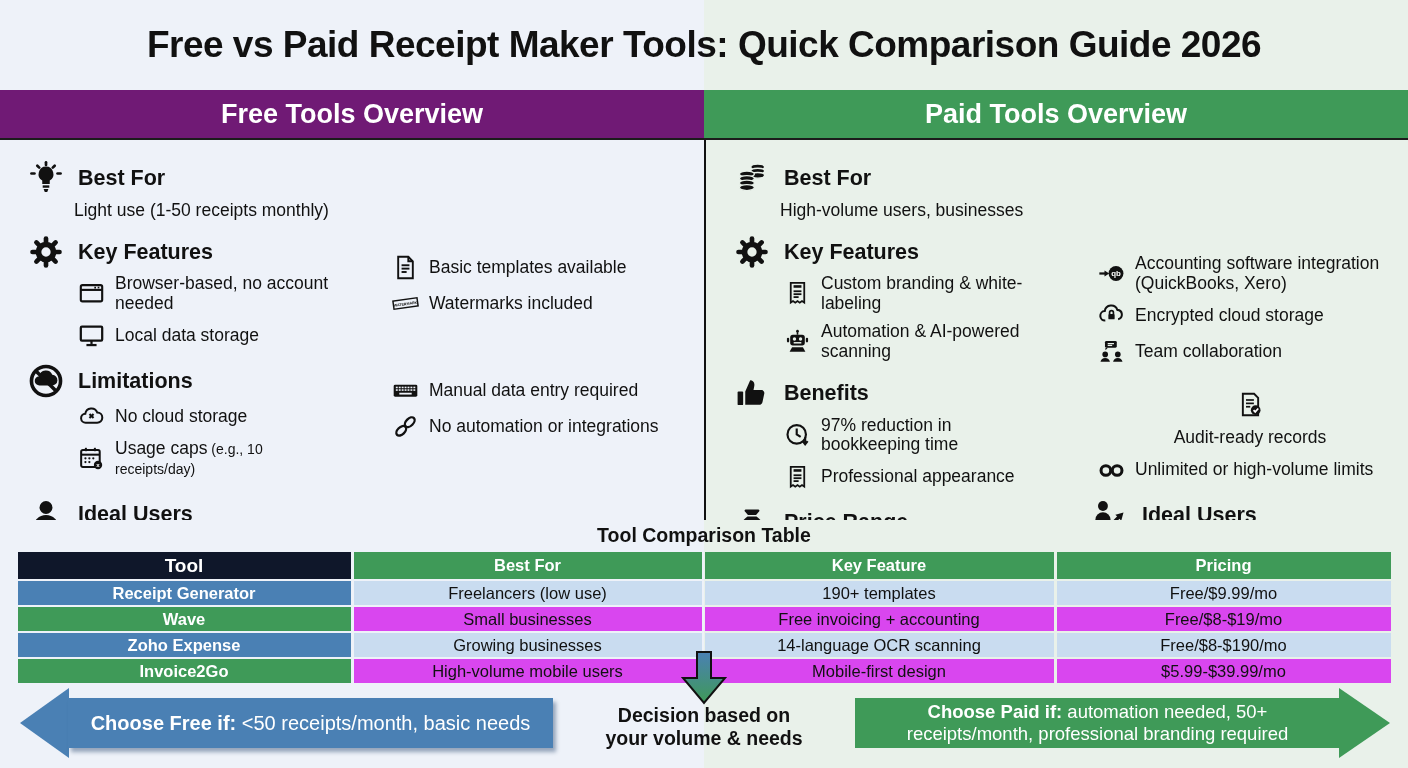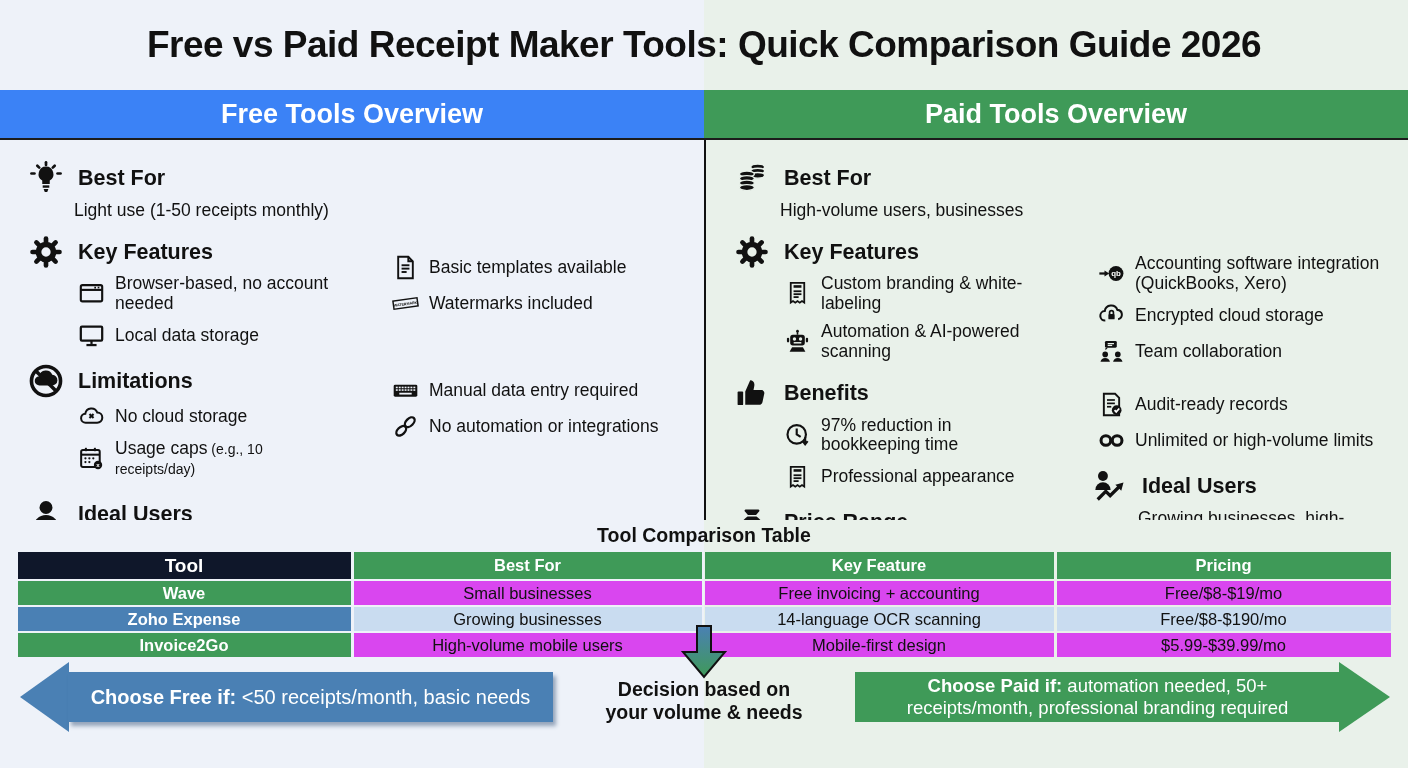--- a/index.html
+++ b/index.html
@@ -5,21 +5,21 @@
   html,body{margin:0;padding:0;}
   body{
     width:1408px;height:768px;overflow:hidden;color:#111;
     font-family:"Liberation Sans","DejaVu Sans",sans-serif;
     background:linear-gradient(90deg,#eef2f9 0,#eef2f9 50%,#e9f1ea 50%,#e9f1ea 100%);
   }
   .title-band{height:90px;display:flex;align-items:center;justify-content:center;}
   .title-band h1{margin:16px;font-size:37px;font-weight:bold;letter-spacing:-.5px;}
   .band-row{display:flex;height:48px;border-bottom:2px solid #1c1c1c;}
   .band{width:704px;display:flex;align-items:center;justify-content:center;color:#fff;font-size:27px;font-weight:bold;}
-  .band.free{background:#3b82f6;text-align:center;}
+  .band.free{background:#701a75;text-align:center;}
   .band.paid{background:#3f9a58;}
   .overview{display:flex;height:380px;overflow:hidden;}
   .half{width:704px;box-sizing:border-box;padding:10px 6px 0 28px;}
   .half.paid-half{border-left:2px solid #111;}
   .half-inner{display:flex;}
   .subcol-l{width:358px;flex:none;}
   .subcol-r{flex:1;min-width:0;}
   .sect-head{display:flex;align-items:center;gap:14px;margin:10px 0 4px;}
   .sect-title{font-size:21.5px;font-weight:bold;}
   .sect-sub{margin-left:46px;font-size:17.5px;line-height:1.15;}
@@ -31,21 +31,21 @@
   .paid-half .subcol-l .item .txt{max-width:218px;}
   .paid-half .subcol-r .item .txt{max-width:262px;}
   .note{font-size:14px;}
   .ic{flex:none;display:inline-flex;}
   .ic-lg{width:36px;height:36px;}
   .ic-sm{width:27px;height:27px;}
   .ic svg{width:100%;height:100%;}
   .mt14{margin-top:14px;align-items:center;}
   .mt18{margin-top:18px;}
   .gap-top{margin-top:60px;}
-  .gap-top-sm{margin-top:26px;}
+  .gap-top-sm{margin-top:26px;flex-direction:column;}
   .pad-top{padding-top:104px;}
   .sub-narrow{max-width:250px;}
   .table-title{height:30px;display:flex;align-items:center;justify-content:center;font-size:19.5px;font-weight:bold;}
   table.cmp{margin:0 auto;width:1368px;border-collapse:separate;border-spacing:3px 2px;font-size:16.5px;text-align:center;table-layout:fixed;}
   table.cmp th,table.cmp td{padding:2.5px 4px;overflow:hidden;white-space:nowrap;}
   th.h-blue{background:#0f172a;color:#fff;font-size:19px;}
   th.h-green{background:#3f9a58;color:#fff;font-size:16.5px;}
   td.tool-b{background:#4a80b4;color:#fff;font-weight:bold;}
   td.tool-g{background:#3f9a58;color:#fff;font-weight:bold;}
   td.c-lb{background:#c9dcf0;}
@@ -441,20 +441,26 @@
     </colgroup>
   <thead>
       <tr id="cmp-head">
         <th class="h-blue">Tool</th>
         <th class="h-green">Best For</th>
         <th class="h-green">Key Feature</th>
         <th class="h-green">Pricing</th>
       </tr>
     </thead>
   <tbody id="cmp-body">
+      <tr>
+        <td class="tool-b">Receipt Generator</td>
+        <td class="c-lb">Freelancers (low use)</td>
+        <td class="c-lb">190+ templates</td>
+        <td class="c-lb">Free/$9.99/mo</td>
+      </tr>
       <tr>
         <td class="tool-g">Wave</td>
         <td class="c-lg">Small businesses</td>
         <td class="c-lg">Free invoicing + accounting</td>
         <td class="c-lg">Free/$8-$19/mo</td>
       </tr>
       <tr>
         <td class="tool-b">Zoho Expense</td>
         <td class="c-lb">Growing businesses</td>
         <td class="c-lb">14-language OCR scanning</td>

